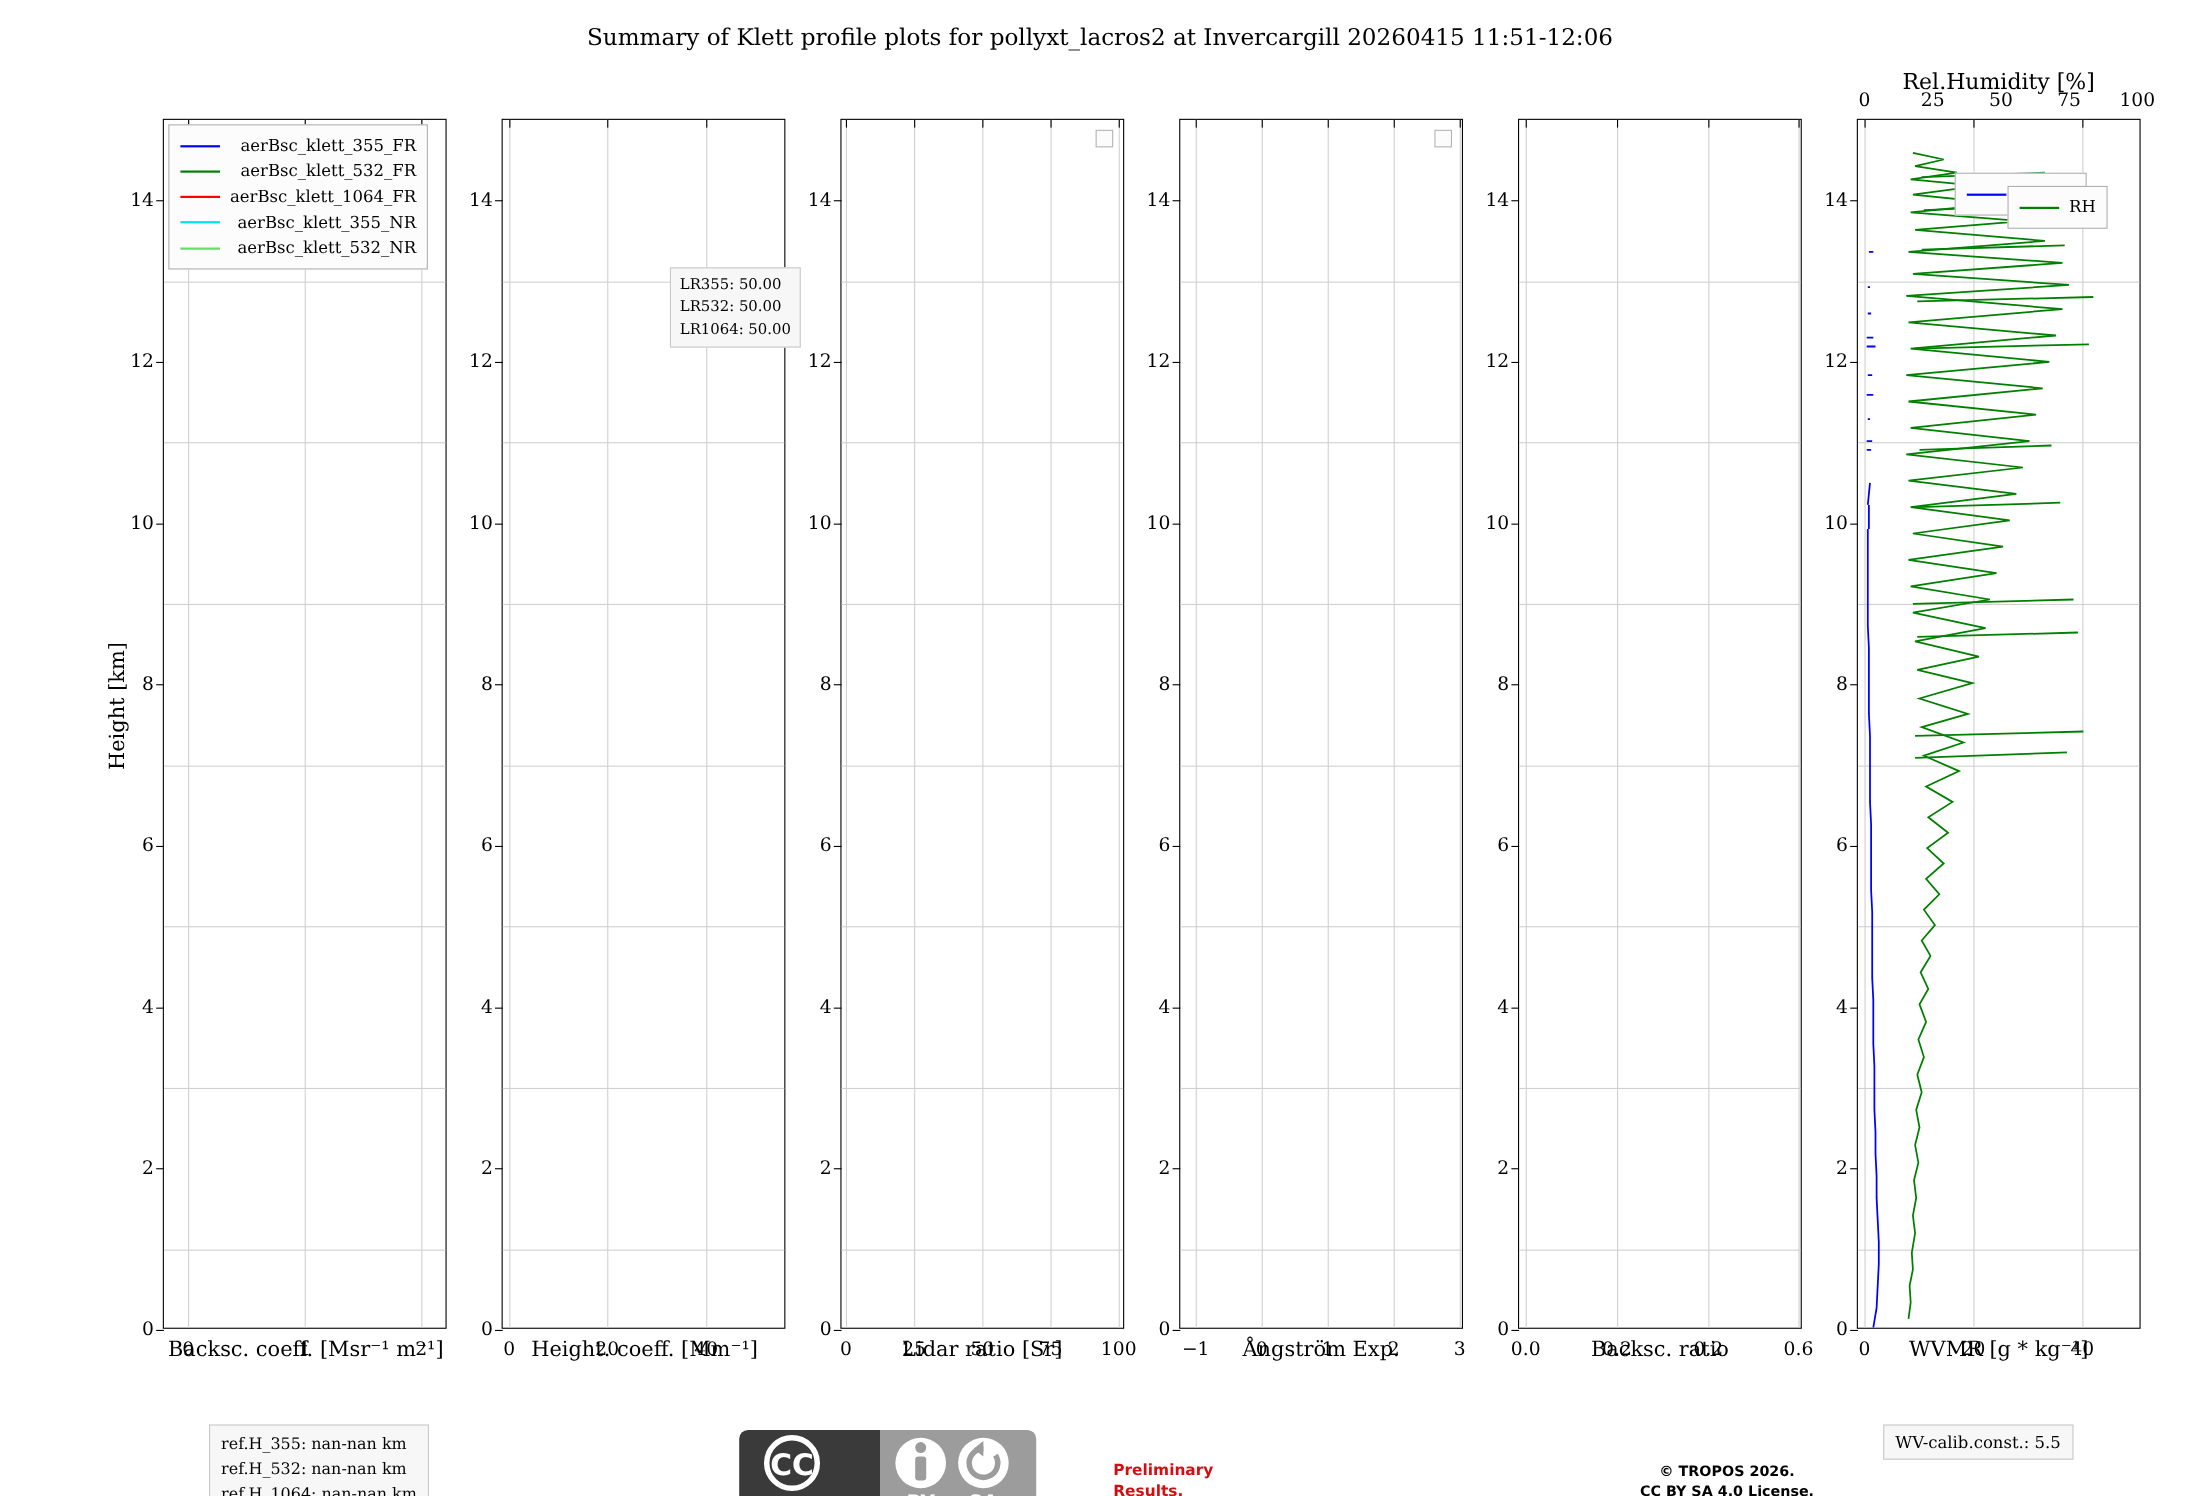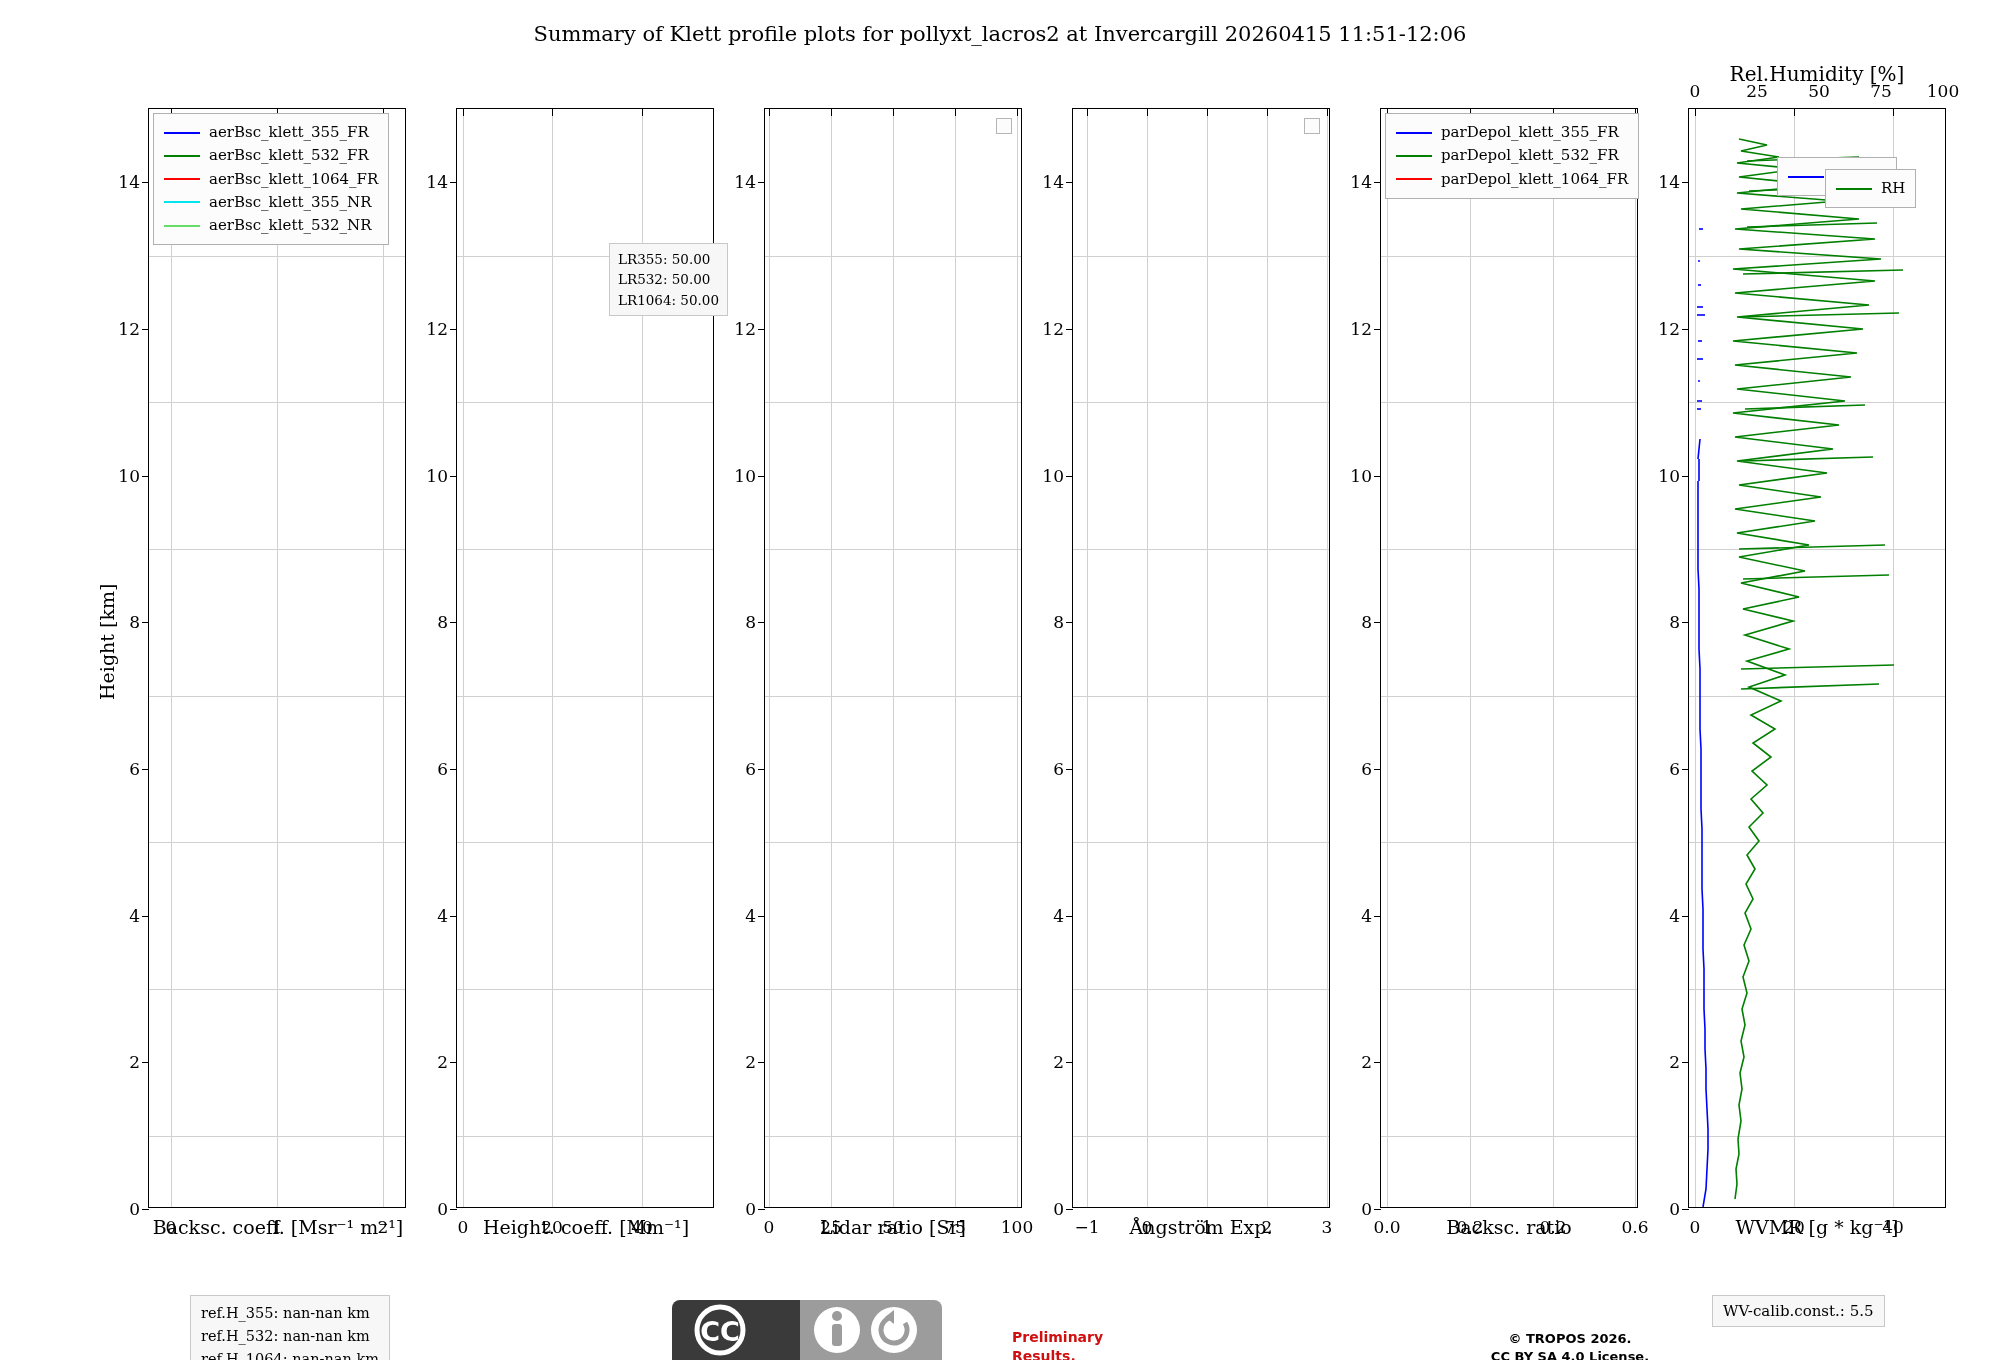--- a/index.html
+++ b/index.html
@@ -9,21 +9,21 @@
   .grid-line{position:absolute;left:0;right:0;height:1px;background:#d0d0d0;}
   .vgrid-line{position:absolute;top:0;bottom:0;width:1px;background:#d0d0d0;}
   .ytick{position:absolute;right:100%;transform:translateY(-50%);padding-right:9px;font-size:17px;white-space:nowrap;}
   .ytickmark{position:absolute;left:-7px;width:7px;height:1px;background:#000;}
   .xtick{position:absolute;top:100%;transform:translateX(-50%);padding-top:10px;font-size:17px;white-space:nowrap;}
   .xtickmark{position:absolute;top:0;width:1px;height:7px;background:#000;}
   .xtop{position:absolute;bottom:100%;transform:translateX(-50%);padding-bottom:8px;font-size:17px;white-space:nowrap;}
   .xlabel{position:absolute;top:1216px;font-size:19px;text-align:center;}
   .ylabel{position:absolute;font-size:19px;transform:rotate(-90deg);transform-origin:0 0;white-space:nowrap;}
   .legendbox{position:absolute;border:1px solid #b0b0b0;background:#fcfcfc;padding:7px 10px;font-size:15px;line-height:1.55;}
-  .legendbox .row{display:flex;align-items:center;white-space:nowrap;}
+  .legendbox .row{display:flex;align-items:center;white-space:nowrap;justify-content:space-between;}
   .lkey{display:inline-block;width:36px;height:0;border-top:2px solid #000;margin-right:9px;}
   .infobox{position:absolute;border:1px solid #c8c8c8;background:#f7f7f7;padding:5px 8px;font-size:13.5px;line-height:1.5;white-space:nowrap;}
   .infobox2{position:absolute;border:1px solid #c8c8c8;background:#f7f7f7;padding:6px 9px;font-size:16px;line-height:1.5;white-space:nowrap;}
   .refbox{position:absolute;border:1px solid #c8c8c8;background:#f7f7f7;padding:6px 10px;font-size:14.5px;line-height:1.6;white-space:nowrap;}
   .emptybox{position:absolute;width:14px;height:14px;border:1px solid #b5b5b5;background:#fcfcfc;}
   .prelim{position:absolute;color:#d01010;font-size:14px;font-weight:bold;line-height:1.35;font-family:"DejaVu Sans",sans-serif;}
   .tropos{position:absolute;font-size:13px;font-weight:bold;line-height:1.35;font-family:"DejaVu Sans",sans-serif;text-align:center;}
   .cc{position:absolute;left:672px;top:1300px;width:270px;height:78px;}
   .cc-dark{position:absolute;left:0;top:0;width:128px;height:78px;background:#3a3a3a;border-radius:8px 0 0 8px;}
   .cc-light{position:absolute;left:128px;top:0;width:142px;height:78px;background:#9c9c9c;border-radius:0 8px 8px 0;}
@@ -267,34 +267,20 @@
 
   <div class="xtick" style="left:6px;">0.0</div>
   <div class="xtickmark" style="left:6px;"></div>
   <div class="xtick" style="left:89px;">0.2</div>
   <div class="xtickmark" style="left:89px;"></div>
   <div class="xtick" style="left:172px;">0.2</div>
   <div class="xtickmark" style="left:172px;"></div>
   <div class="xtick" style="left:254px;">0.6</div>
   <div class="xtickmark" style="left:254px;"></div>
 
-  <div class="legendbox" style="left:4px;top:4px;">
-    <div class="row">
-        <span class="lkey" style="border-color:#0000ff;"></span>
-        <span>parDepol_klett_355_FR</span>
-      </div>
-    <div class="row">
-        <span class="lkey" style="border-color:#007f00;"></span>
-        <span>parDepol_klett_532_FR</span>
-      </div>
-    <div class="row">
-        <span class="lkey" style="border-color:#ff0000;"></span>
-        <span>parDepol_klett_1064_FR</span>
-      </div>
-  </div>
 
 </div>
 <div class="xlabel" style="left:1359px;width:300px;">Backsc. ratio</div>
 
 <div class="panel" style="left:1688px;width:258px;">
   <div class="grid-line" style="top:1026.7px;"></div>
   <div class="grid-line" style="top:880.0px;"></div>
   <div class="grid-line" style="top:733.3px;"></div>
   <div class="grid-line" style="top:586.7px;"></div>
   <div class="grid-line" style="top:440.0px;"></div>

